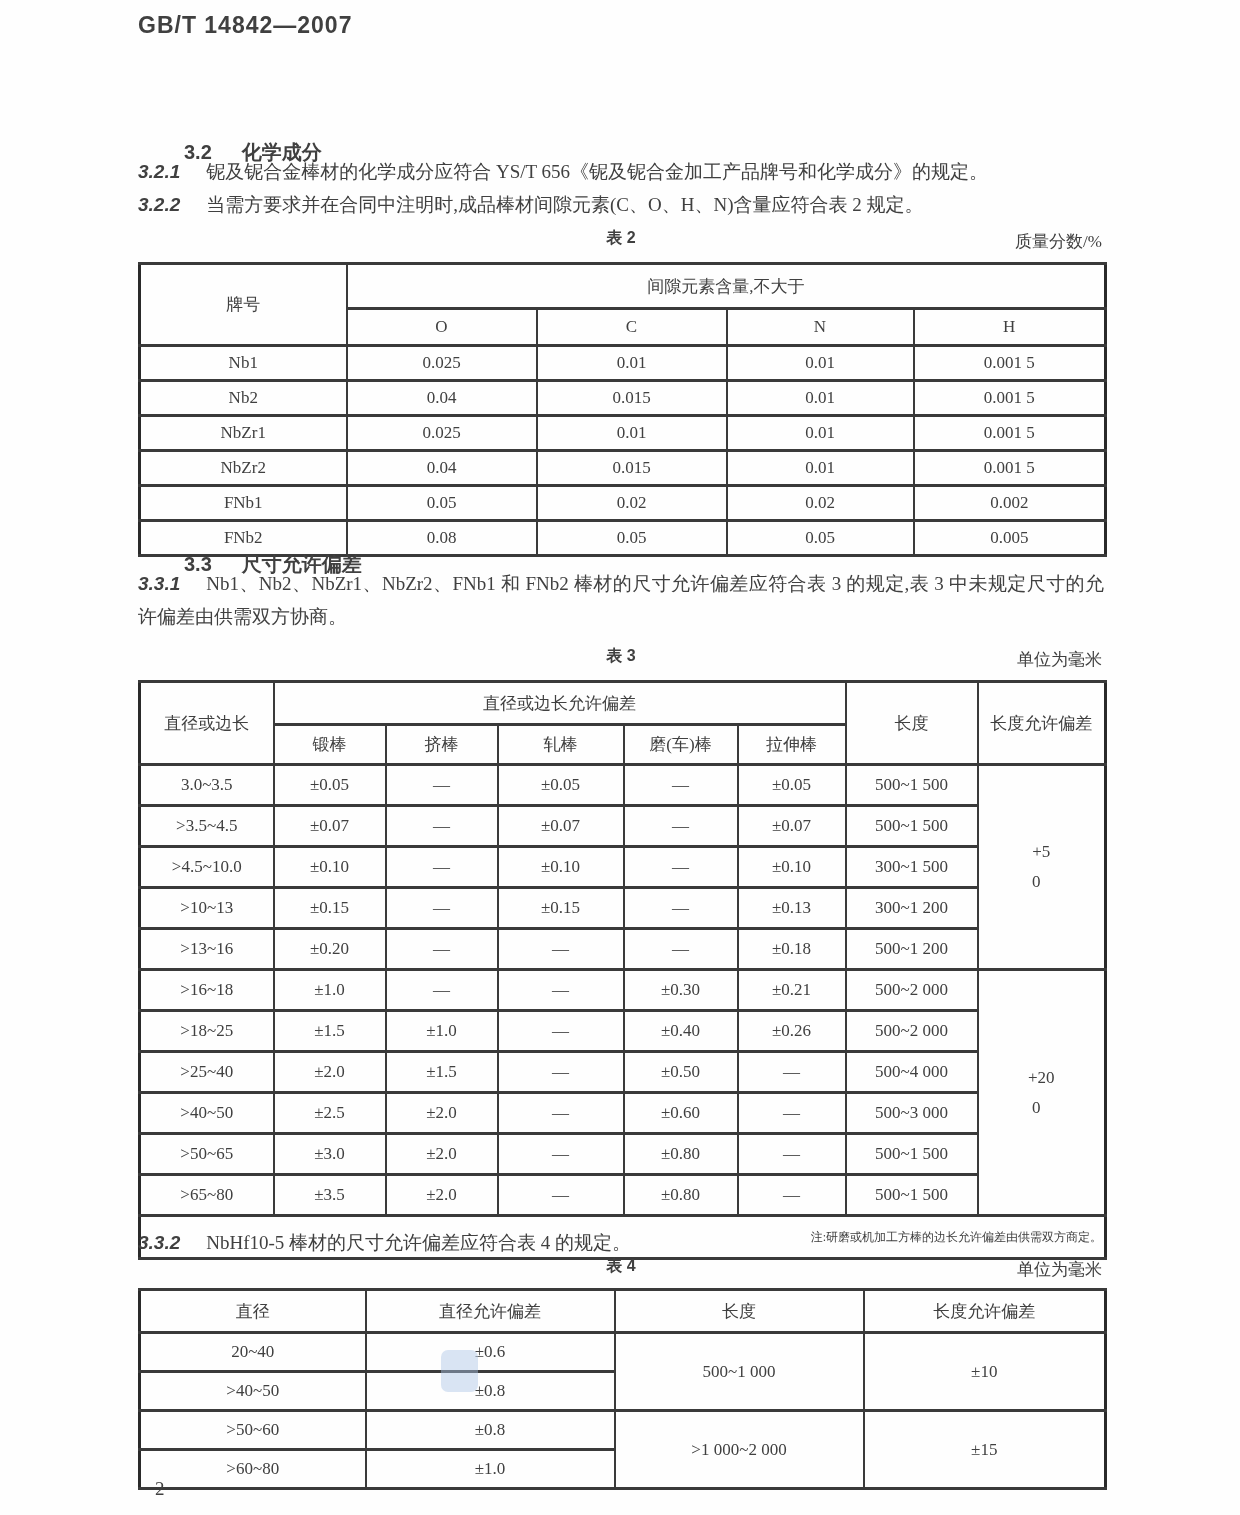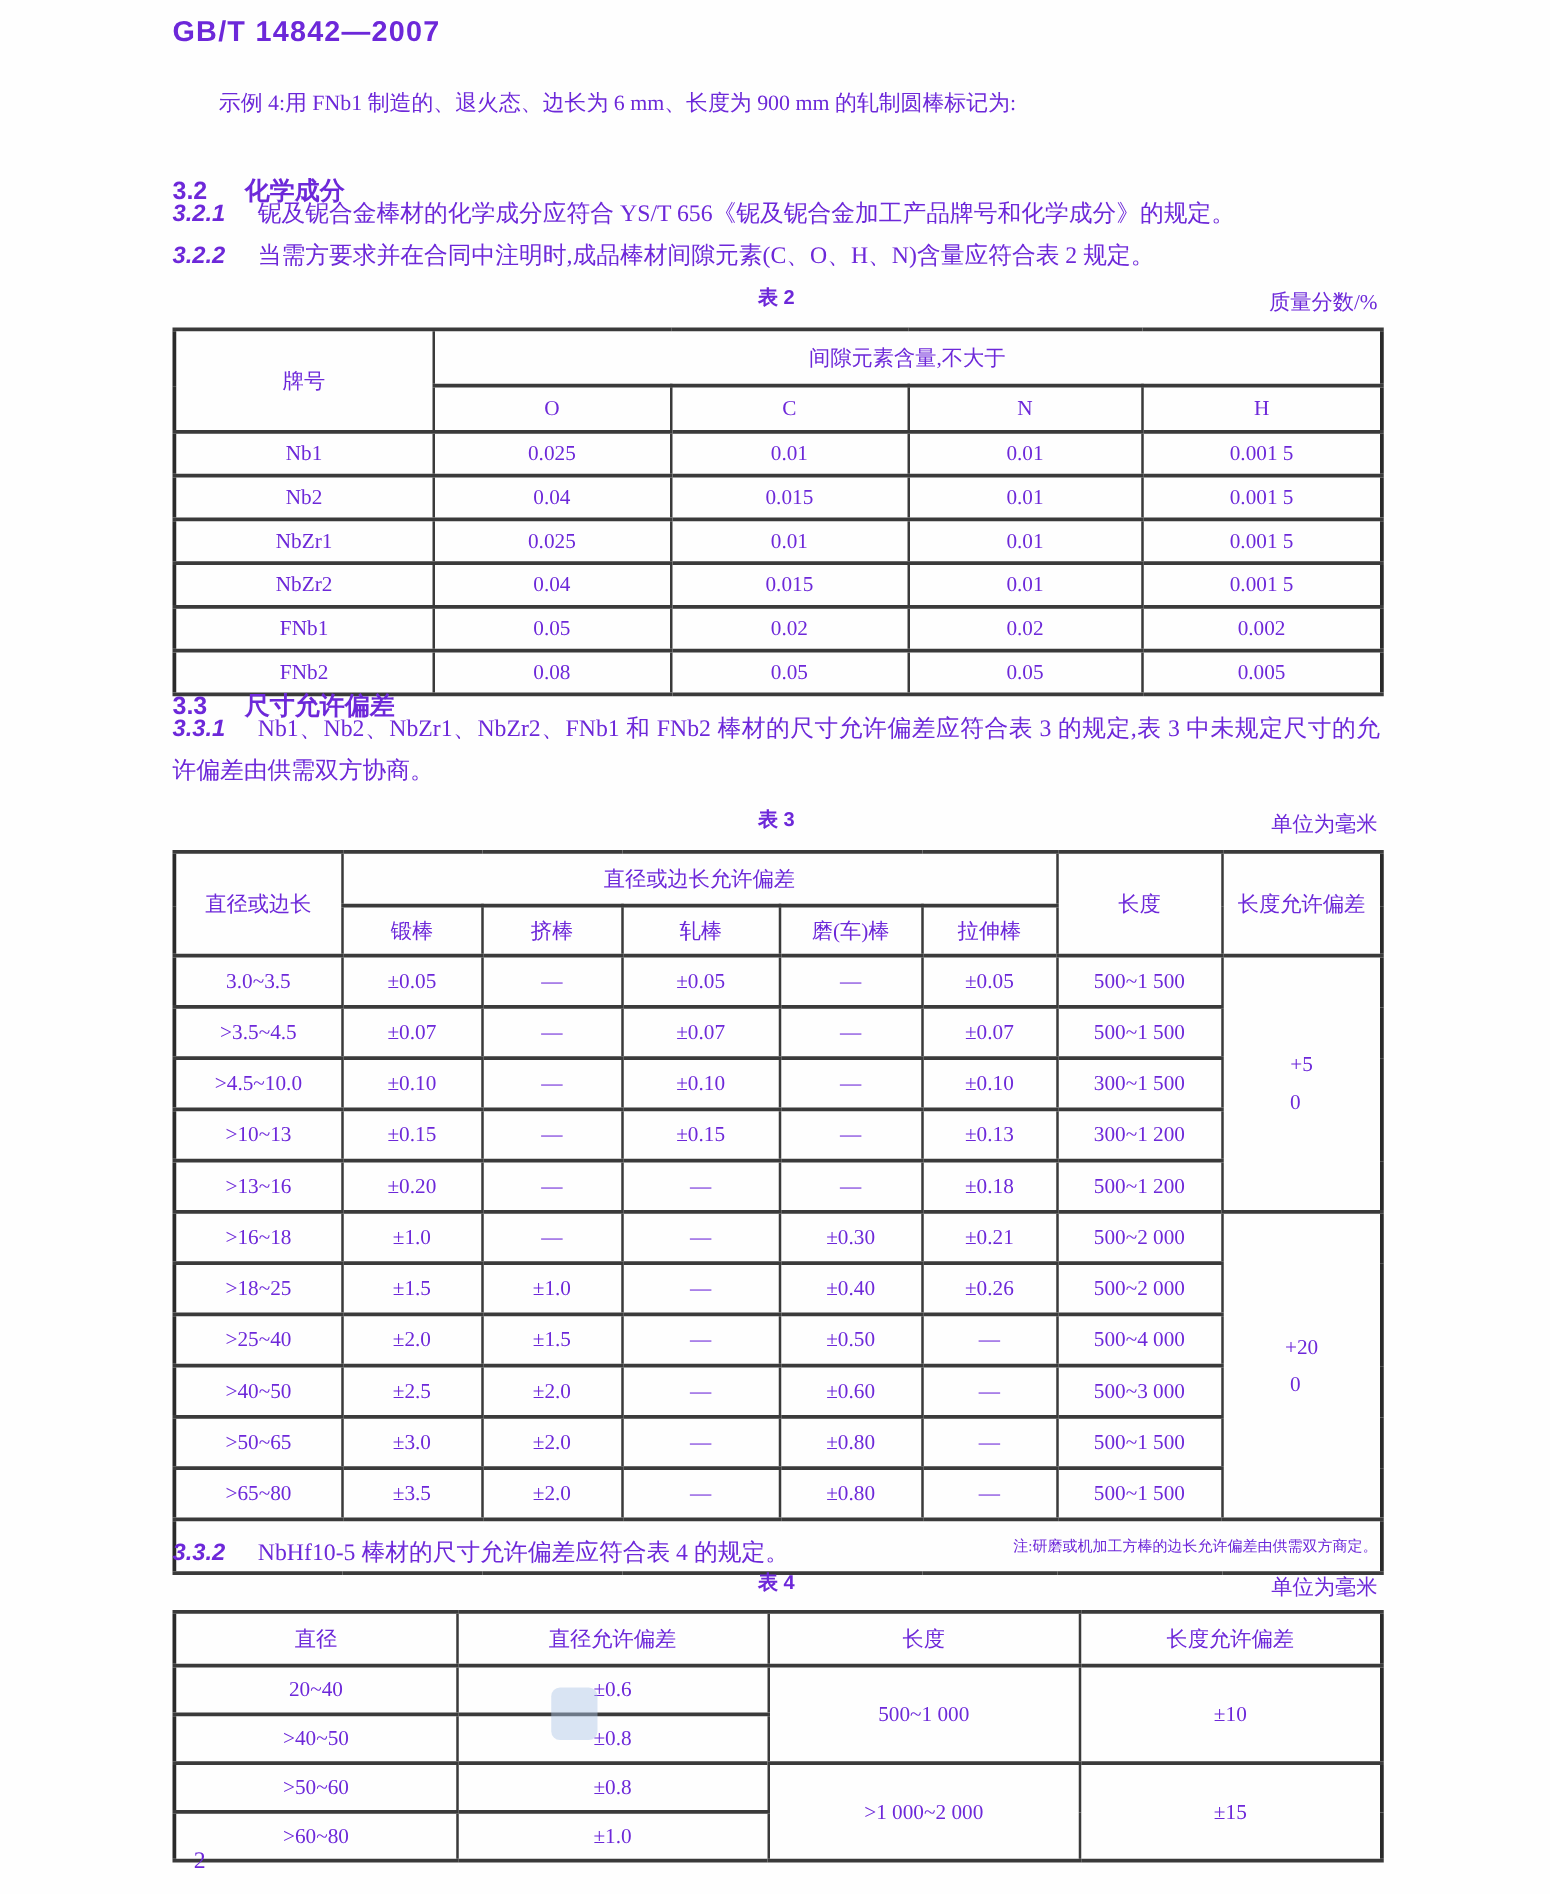--- a/index.html
+++ b/index.html
@@ -1,31 +1,31 @@
 <!DOCTYPE html>
 <html><head>
 <meta charset="utf-8">
 <style>
   html,body{margin:0;padding:0;background:#ffffff;}
   .page{
     position:relative;width:1240px;height:1515px;background:#fefefe;
-    color:#6d28d9;font-family:"Liberation Serif","DejaVu Serif",serif;
+    color:#404040;font-family:"Liberation Serif","DejaVu Serif",serif;
     overflow:hidden;
   }
   .doc-header{
     position:absolute;left:138px;top:12px;
     font-family:"Liberation Sans","DejaVu Sans",sans-serif;
     font-weight:bold;font-size:23px;letter-spacing:1px;
   }
   .content{position:absolute;left:138px;top:0;width:966px;}
   .abs{position:absolute;left:0;width:966px;}
   .example{left:37px;width:920px;font-size:17.5px;line-height:36px;}
   .heading{
     font-family:"Liberation Sans","DejaVu Sans",sans-serif;
-    font-weight:bold;font-size:20px;
+    font-weight:bold;font-size:20px;margin-left:46px;
   }
   .heading .num{margin-right:30px;}
   .para{font-size:19px;line-height:33px;text-align:justify;}
   .para .num{
     font-family:"Liberation Sans","DejaVu Sans",sans-serif;
     font-weight:bold;margin-right:26px;white-space:nowrap;font-style:italic;
   }
   .caprow{height:28px;}
   .caprow .cap{
     display:block;text-align:center;font-weight:bold;font-size:16px;
@@ -61,21 +61,20 @@
 </head>
 <body>
 
 <div class="page">
 
   <div class="doc-header">GB/T 14842—2007</div>
 
   <div class="content">
 
     <div class="abs example" style="top:64px;">
-      <div>示例 4:用 FNb1 制造的、退火态、边长为 6 mm、长度为 900 mm 的轧制圆棒标记为:</div>
     </div>
 
     <div class="abs heading" style="top:139px;">
       <span class="num">3.2</span><span>化学成分</span>
     </div>
 
     <p class="abs para" style="top:155px;margin:0;">
       <span class="num">3.2.1</span><span>铌及铌合金棒材的化学成分应符合 YS/T 656《铌及铌合金加工产品牌号和化学成分》的规定。</span>
     </p>
 

